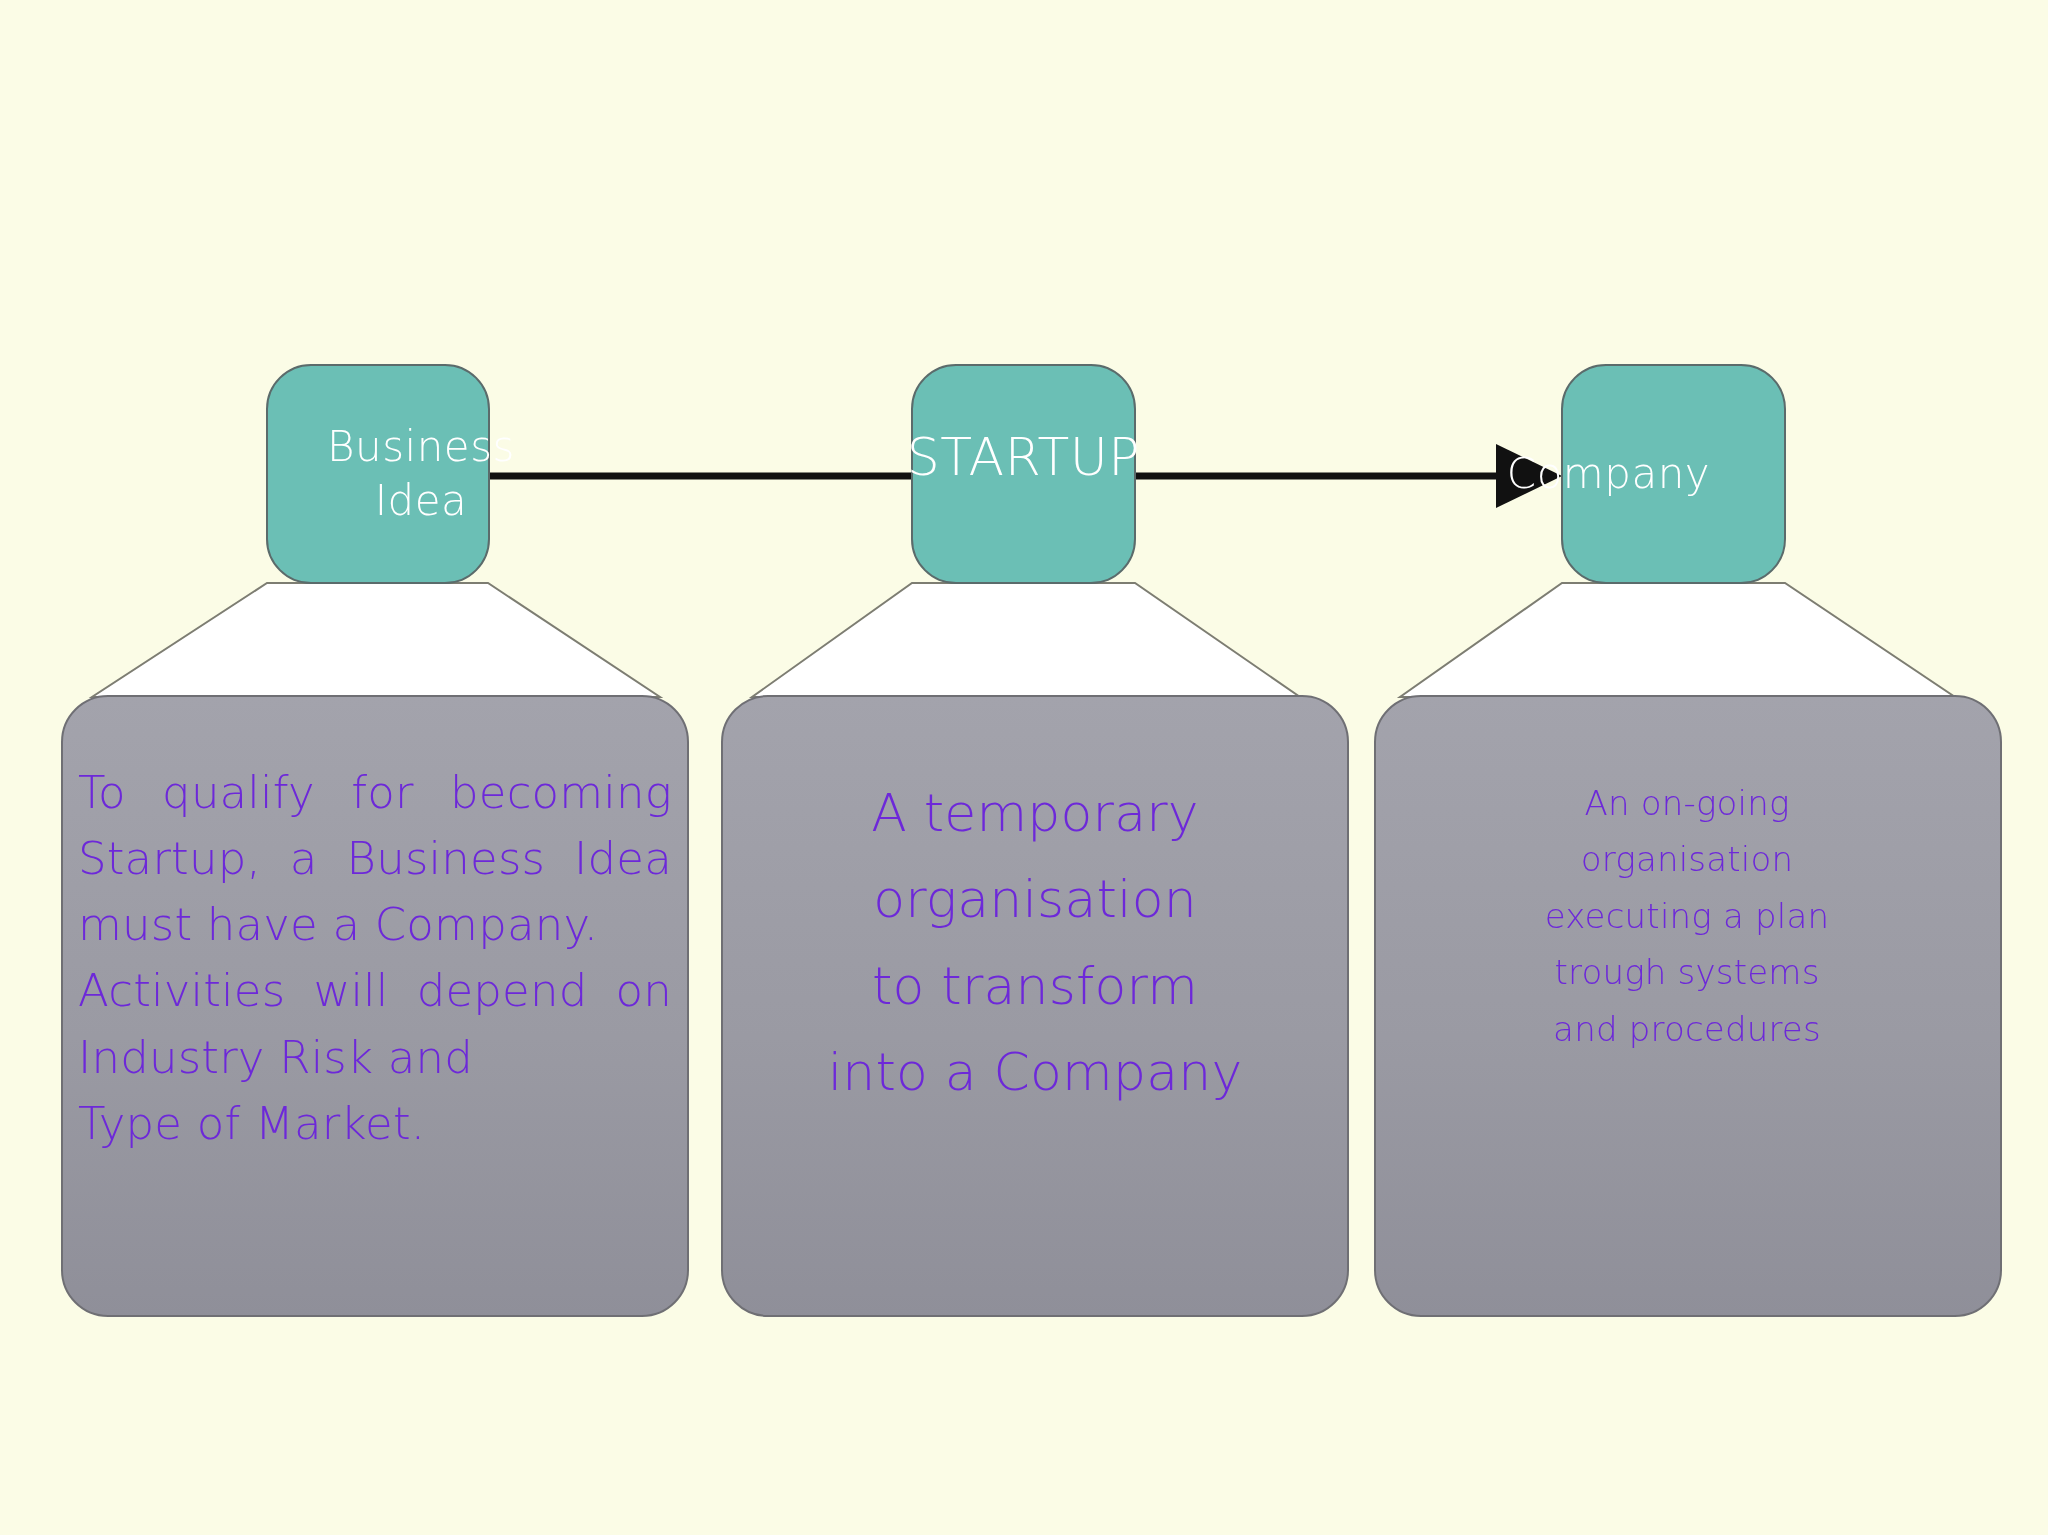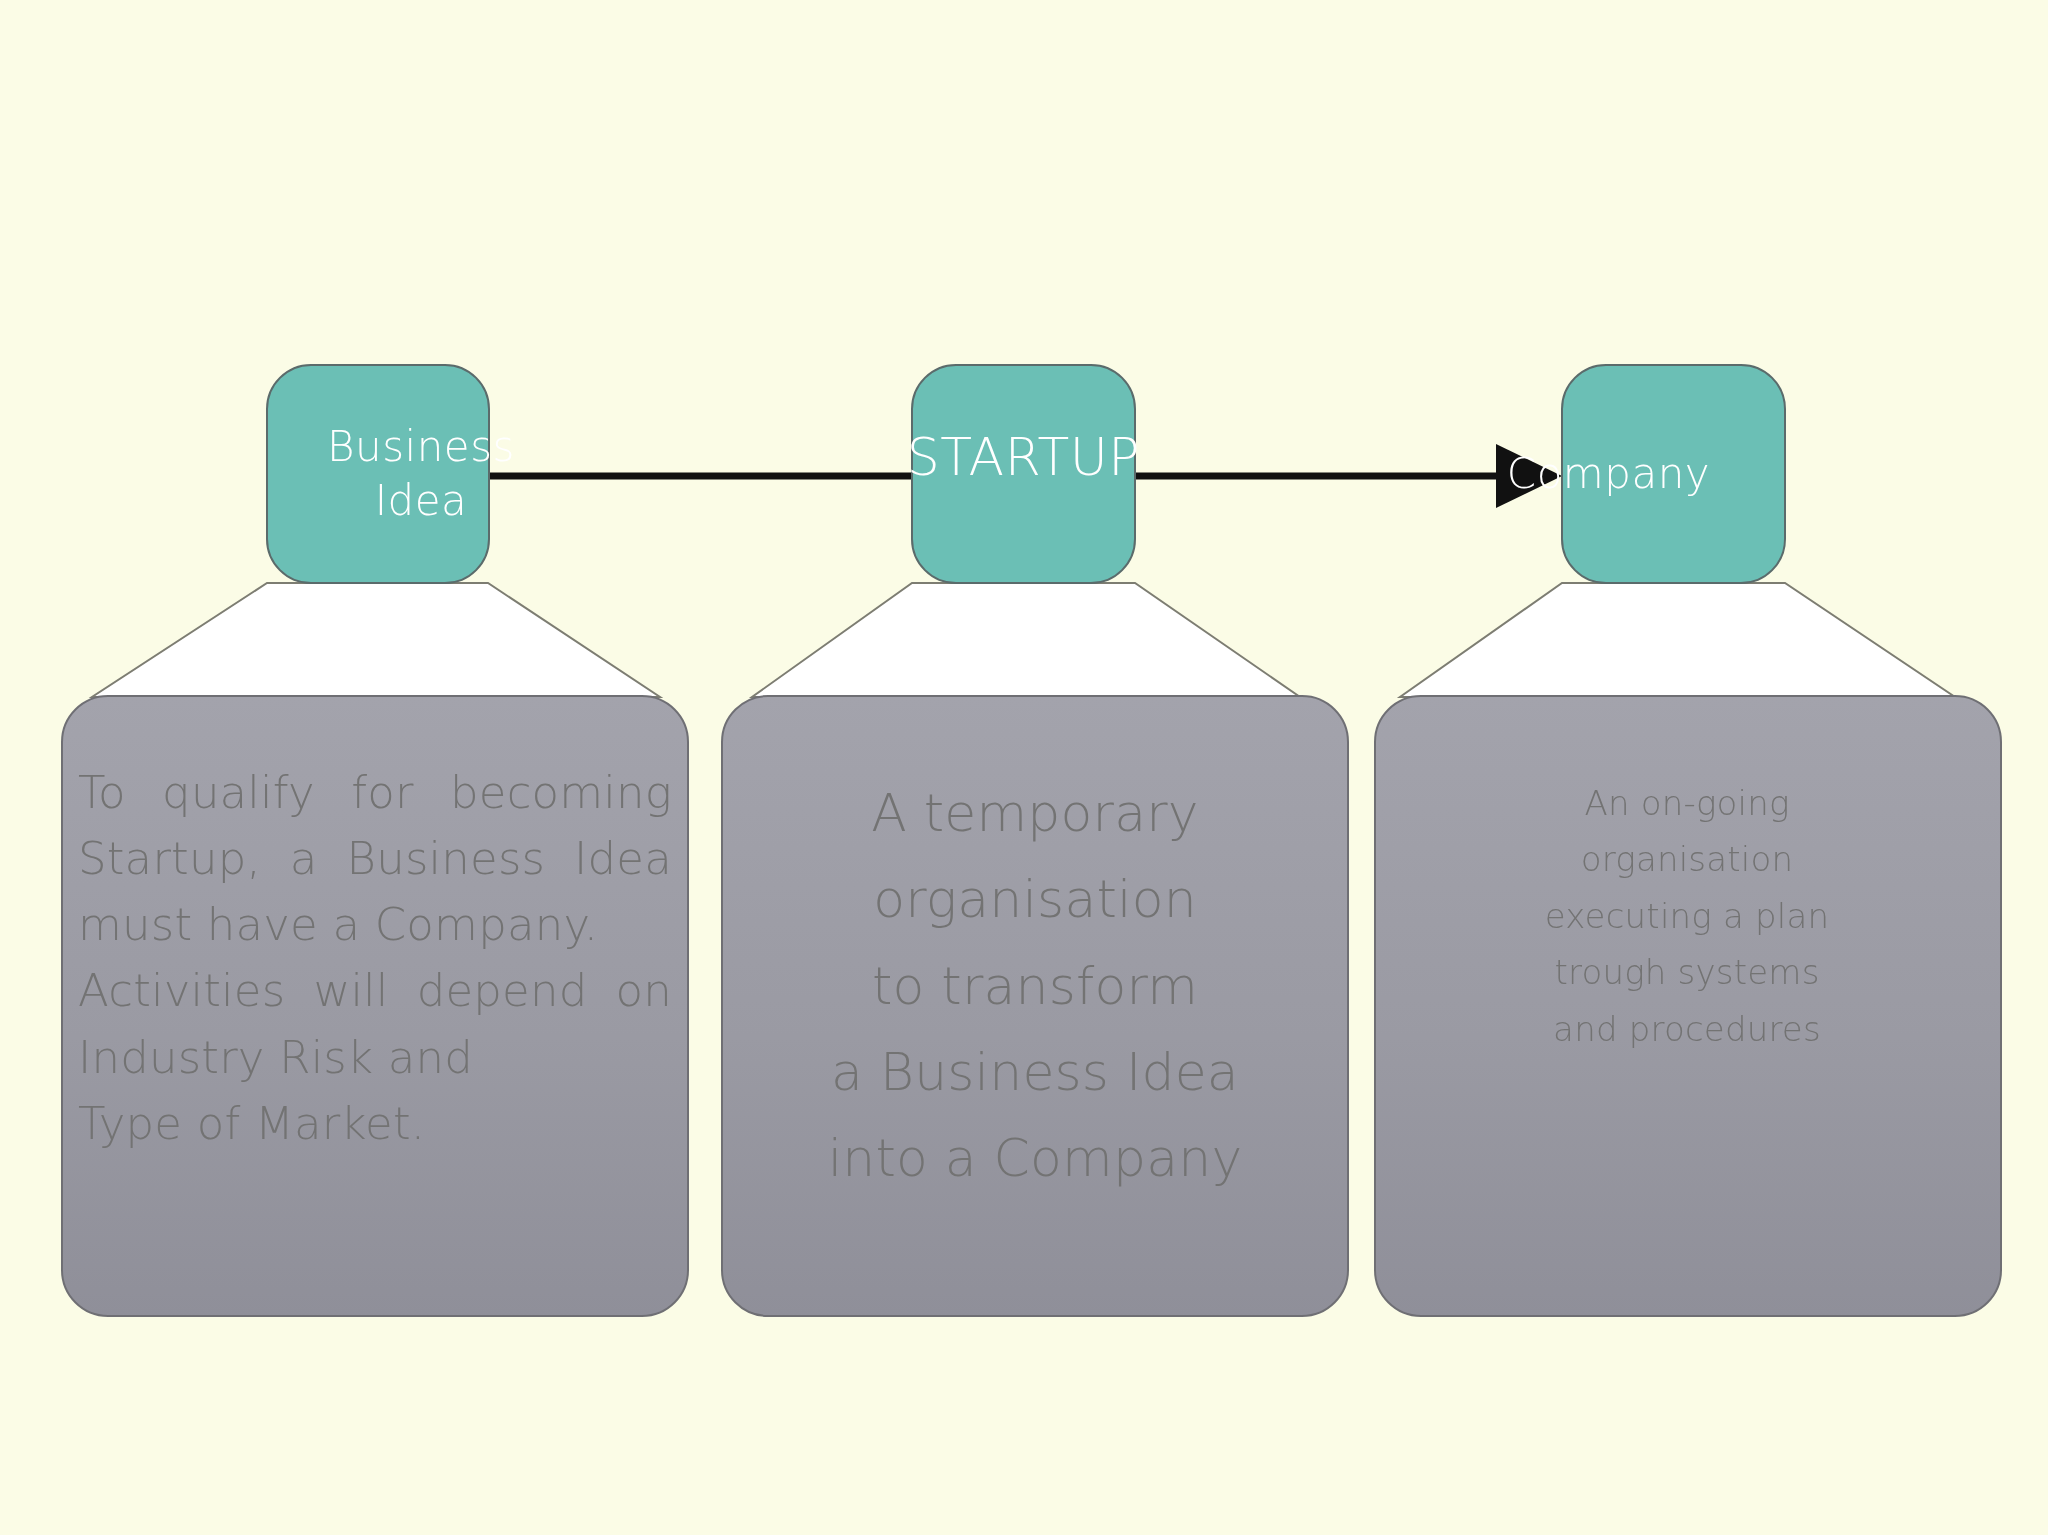--- a/index.html
+++ b/index.html
@@ -33,21 +33,21 @@
     font-size: 42px;
     font-weight: 300;
     line-height: 1.28;
     letter-spacing: 0.5px;
     z-index: 5;
     pointer-events: none;
     white-space: pre-line;
   }
   .desc-text {
     position: absolute;
-    color: #737373;
+    color: #6d28d9;
     font-family: "DejaVu Sans", sans-serif;
     font-size: 45px;
     font-weight: 300;
     line-height: 1.47;
     letter-spacing: 0.2px;
     z-index: 5;
     pointer-events: none;
   }
   .desc-line {
     display: block;
@@ -106,21 +106,20 @@
     <span class="desc-line last">must have a Company.</span>
     <span class="desc-line">Activities will depend on</span>
     <span class="desc-line last">Industry Risk and</span>
     <span class="desc-line last">Type of Market.</span>
   </div>
 
   <div class="desc-text desc-center" style="left:740px; top:770px; width:590px; font-size:52px; line-height:1.66;">
     <span class="desc-line">A temporary</span>
     <span class="desc-line">organisation</span>
     <span class="desc-line">to transform</span>
-    <span class="desc-line">a Business Idea</span>
     <span class="desc-line">into a Company</span>
   </div>
 
   <div class="desc-text desc-center" style="left:1392px; top:775px; width:590px; font-size:34px; line-height:1.66;">
     <span class="desc-line">An on-going</span>
     <span class="desc-line">organisation</span>
     <span class="desc-line">executing a plan</span>
     <span class="desc-line">trough systems</span>
     <span class="desc-line">and procedures</span>
   </div>

